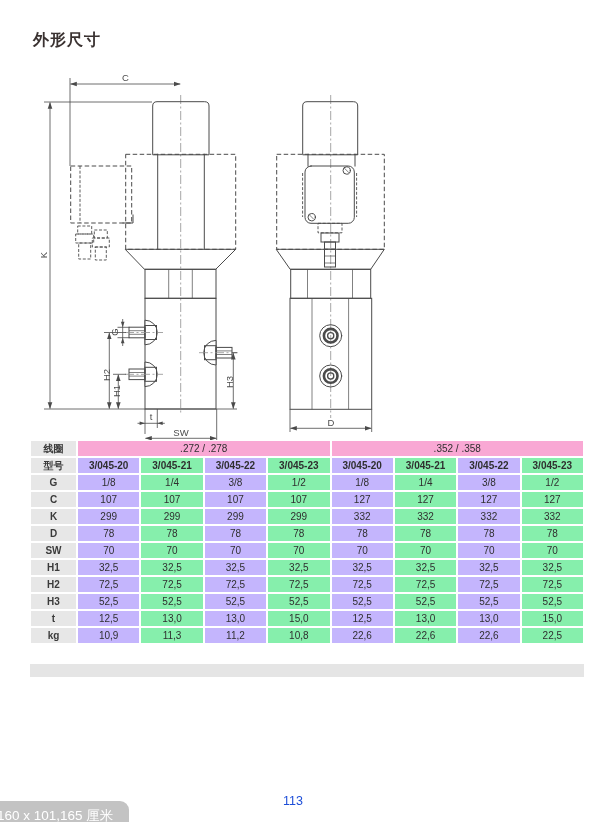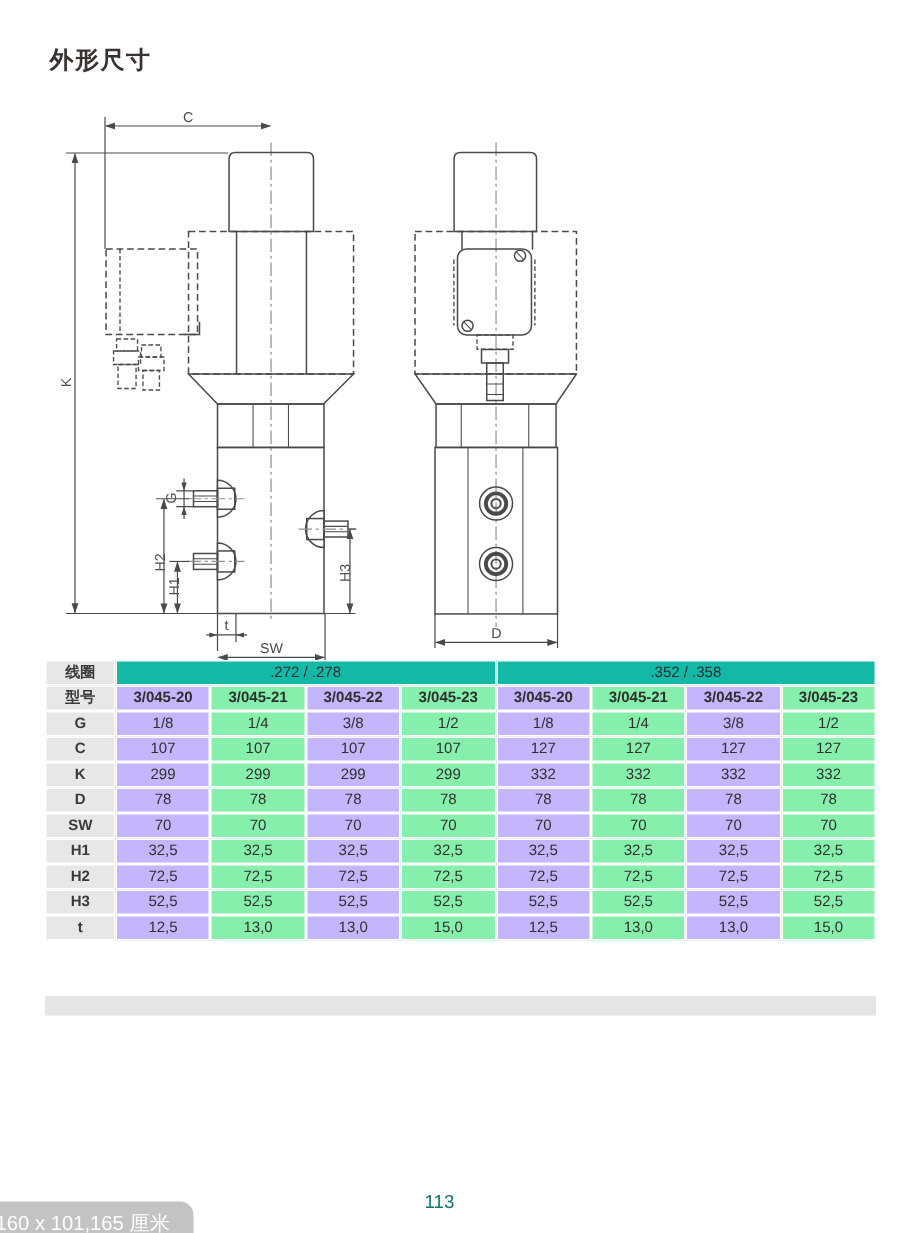--- a/index.html
+++ b/index.html
@@ -19,27 +19,27 @@
   .cl {stroke:#8f8f8f;stroke-width:0.8;fill:none;stroke-dasharray:9,2.5,2,2.5;}
   .dm {stroke:#4a4a4a;stroke-width:0.8;fill:none;}
   .ar {fill:#4a4a4a;stroke:none;}
   
   .tablewrap{position:absolute;left:30px;top:440px;width:554px;}
   table.dim{border-collapse:separate;border-spacing:0;table-layout:fixed;width:554px;
             font-size:10px;color:#2f2f2f;}
   table.dim td{height:15px;line-height:15px;text-align:center;vertical-align:middle;
                border:1px solid #ffffff;padding:0;white-space:nowrap;overflow:hidden;}
   td.lbl{background:#e7e7e7;font-weight:bold;color:#3a3a3a;}
-  td.grp{background:#14b8a6;}
+  td.grp{background:#f9a8d4;}
   td.mdl{font-weight:bold;}
   td.c-even{background:#c4b5fd;}
   td.c-odd{background:#86efac;}
   .footer-strip{position:absolute;left:30px;top:664px;width:554px;height:13px;background:#e5e5e5;}
   .pagenum{position:absolute;left:0;top:794px;width:586px;text-align:center;
-           font-size:12.5px;color:#0f766e;}
+           font-size:12.5px;color:#1d4ed8;}
   .size-tip{position:absolute;left:-12px;top:801px;height:34px;background:#c3c3c3;
             border-radius:9px;color:#ffffff;font-size:13.5px;padding:6px 16px 0 9px;}
   .edge-strip{position:absolute;right:0;top:0;width:10px;height:181px;background:#efefef;}
   .red-tab{position:absolute;right:0;top:184px;width:10px;height:11px;background:#c32038;}
 </style>
 </head>
 <body>
 
 <div class="page">
 
@@ -303,20 +303,31 @@
             <td class="lbl">t</td>
             <td class="c-even">12,5</td>
             <td class="c-odd">13,0</td>
             <td class="c-even">13,0</td>
             <td class="c-odd">15,0</td>
             <td class="c-even">12,5</td>
             <td class="c-odd">13,0</td>
             <td class="c-even">13,0</td>
             <td class="c-odd">15,0</td>
           </tr>
+          <tr>
+            <td class="lbl">kg</td>
+            <td class="c-even">10,9</td>
+            <td class="c-odd">11,3</td>
+            <td class="c-even">11,2</td>
+            <td class="c-odd">10,8</td>
+            <td class="c-even">22,6</td>
+            <td class="c-odd">22,6</td>
+            <td class="c-even">22,6</td>
+            <td class="c-odd">22,5</td>
+          </tr>
         </tbody>
     </table>
   </div>
   <div class="footer-strip"></div>
 
   <div class="pagenum">113</div>
 
   <div class="size-tip">160 x 101,165 厘米</div>
 
   <div class="edge-strip"></div>

